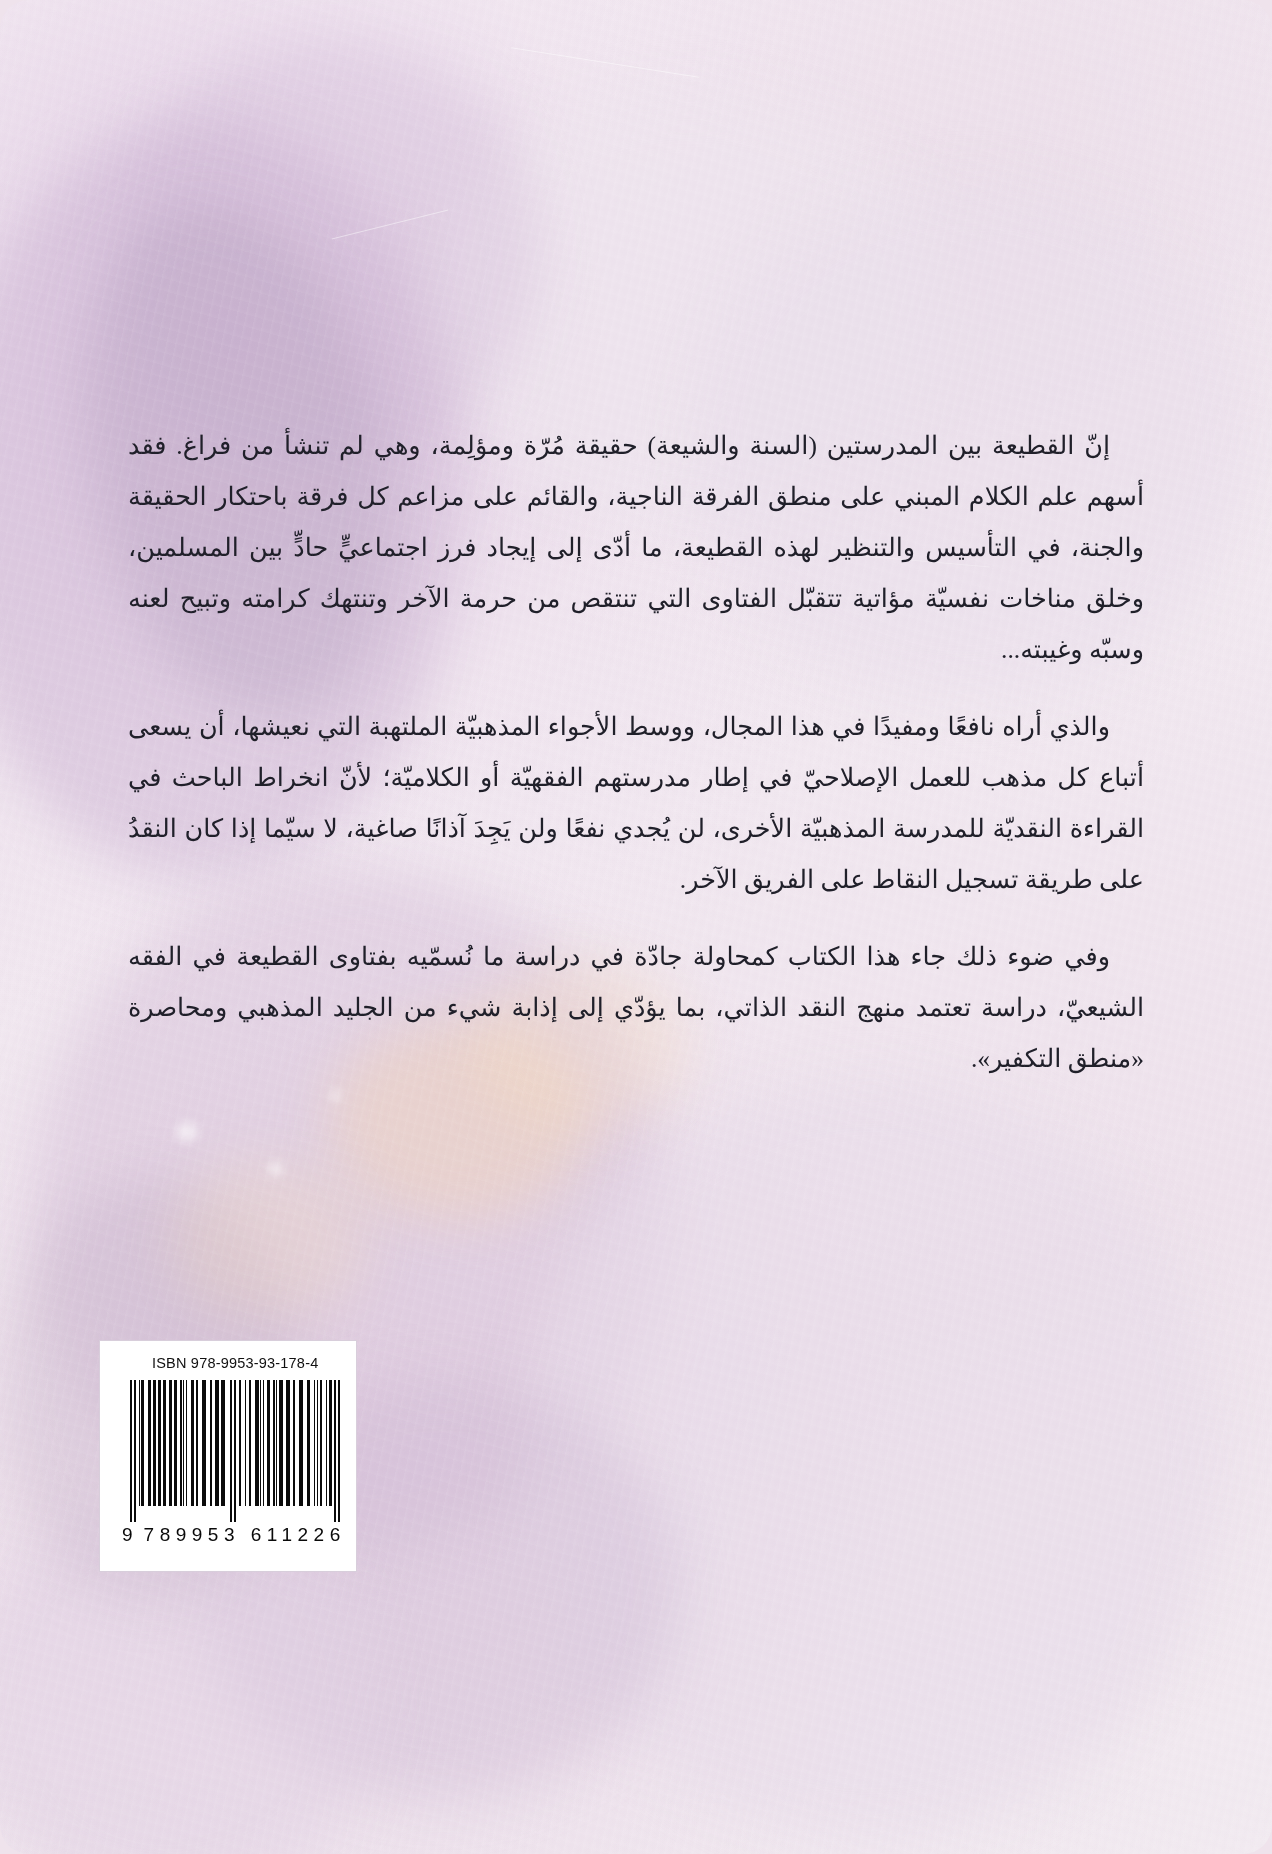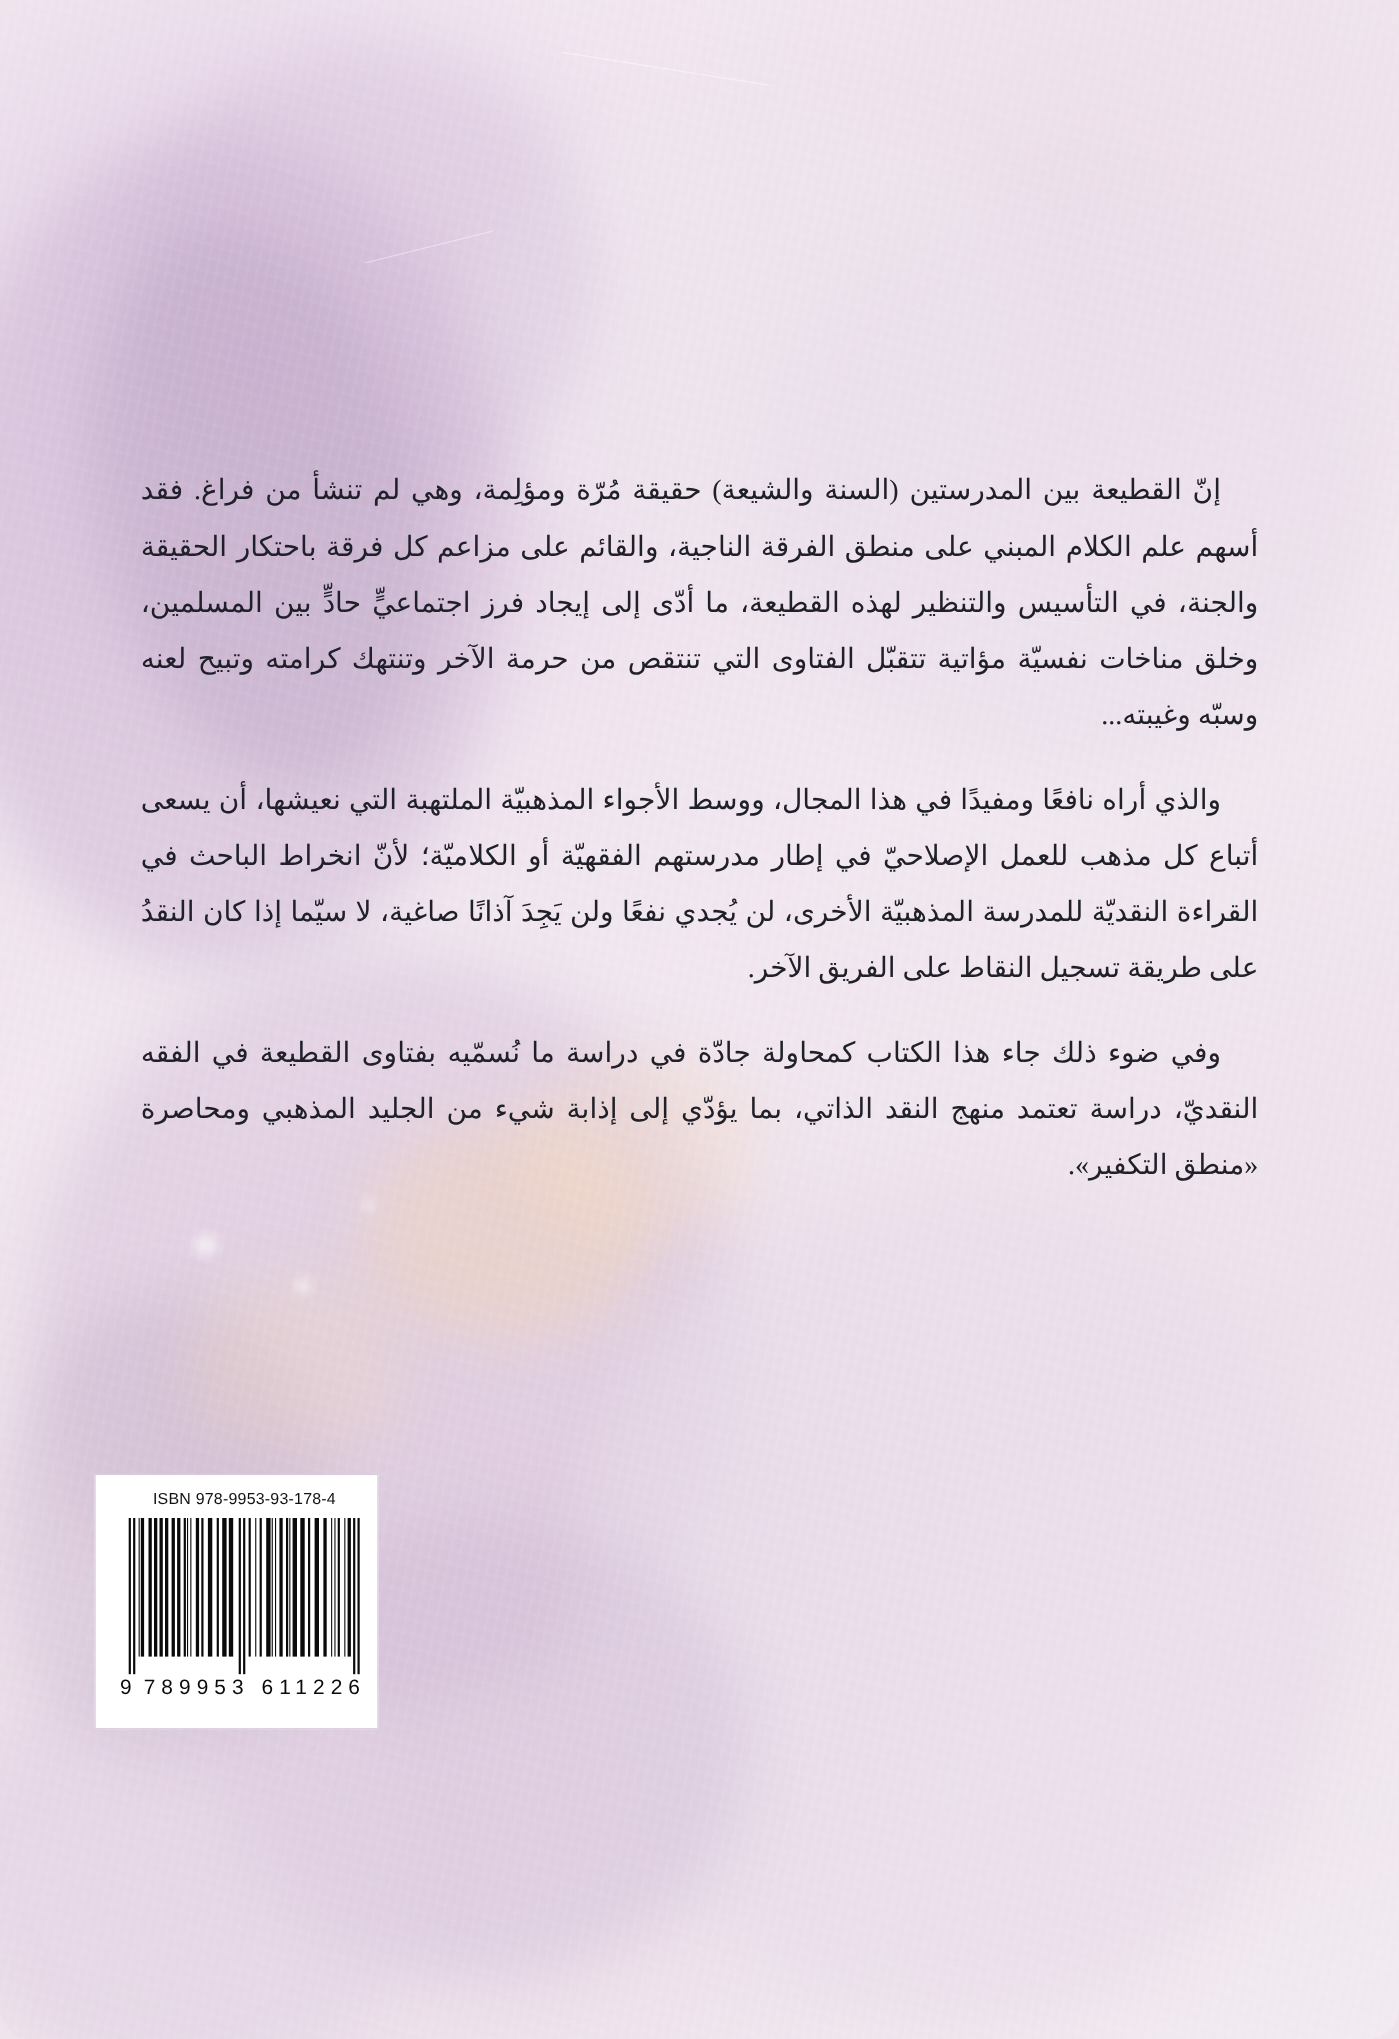--- a/index.html
+++ b/index.html
@@ -92,21 +92,21 @@
   }
   .blurb p {
     margin: 0 0 26px 0;
     text-indent: 34px;
   }
   .blurb p:last-child { margin-bottom: 0; }
 
   
   .barcode-block {
     position: absolute;
-    left: 86px;
+    left: 99px;
     top: 1340px;
     width: 258px;
     height: 232px;
     background: #ffffff;
     border: 1px solid #d8cedb;
     box-sizing: border-box;
     padding: 10px 10px 6px 10px;
     direction: ltr;
   }
   .isbn-text {
@@ -161,21 +161,21 @@
   <div class="spot spot-2"></div>
   <div class="spot spot-3"></div>
   <div class="grain"></div>
   <div class="scratch scratch-1"></div>
   <div class="scratch scratch-2"></div>
   <div class="scratch scratch-3"></div>
 
   <div class="blurb">
     <p>إنّ القطيعة بين المدرستين (السنة والشيعة) حقيقة مُرّة ومؤلِمة، وهي لم تنشأ من فراغ. فقد أسهم علم الكلام المبني على منطق الفرقة الناجية، والقائم على مزاعم كل فرقة باحتكار الحقيقة والجنة، في التأسيس والتنظير لهذه القطيعة، ما أدّى إلى إيجاد فرز اجتماعيٍّ حادٍّ بين المسلمين، وخلق مناخات نفسيّة مؤاتية تتقبّل الفتاوى التي تنتقص من حرمة الآخر وتنتهك كرامته وتبيح لعنه وسبّه وغيبته...</p>
     <p>والذي أراه نافعًا ومفيدًا في هذا المجال، ووسط الأجواء المذهبيّة الملتهبة التي نعيشها، أن يسعى أتباع كل مذهب للعمل الإصلاحيّ في إطار مدرستهم الفقهيّة أو الكلاميّة؛ لأنّ انخراط الباحث في القراءة النقديّة للمدرسة المذهبيّة الأخرى، لن يُجدي نفعًا ولن يَجِدَ آذانًا صاغية، لا سيّما إذا كان النقدُ على طريقة تسجيل النقاط على الفريق الآخر.</p>
-    <p>وفي ضوء ذلك جاء هذا الكتاب كمحاولة جادّة في دراسة ما نُسمّيه بفتاوى القطيعة في الفقه النقديّ، دراسة تعتمد منهج النقد الذاتي، بما يؤدّي إلى إذابة شيء من الجليد المذهبي ومحاصرة «منطق التكفير».</p>
+    <p>وفي ضوء ذلك جاء هذا الكتاب كمحاولة جادّة في دراسة ما نُسمّيه بفتاوى القطيعة في الفقه الشيعيّ، دراسة تعتمد منهج النقد الذاتي، بما يؤدّي إلى إذابة شيء من الجليد المذهبي ومحاصرة «منطق التكفير».</p>
   </div>
 
   <div class="barcode-block">
     <div class="isbn-text">ISBN 978-9953-93-178-4</div>
     <div class="bars" id="bars">
         <div class="bar" style="left: 10px; width: 2px;"></div>
         <div class="bar" style="left: 14px; width: 2px;"></div>
         <div class="bar short" style="left: 19px; width: 1px;"></div>
         <div class="bar short" style="left: 21px; width: 3px;"></div>
         <div class="bar short" style="left: 28px; width: 3px;"></div>

